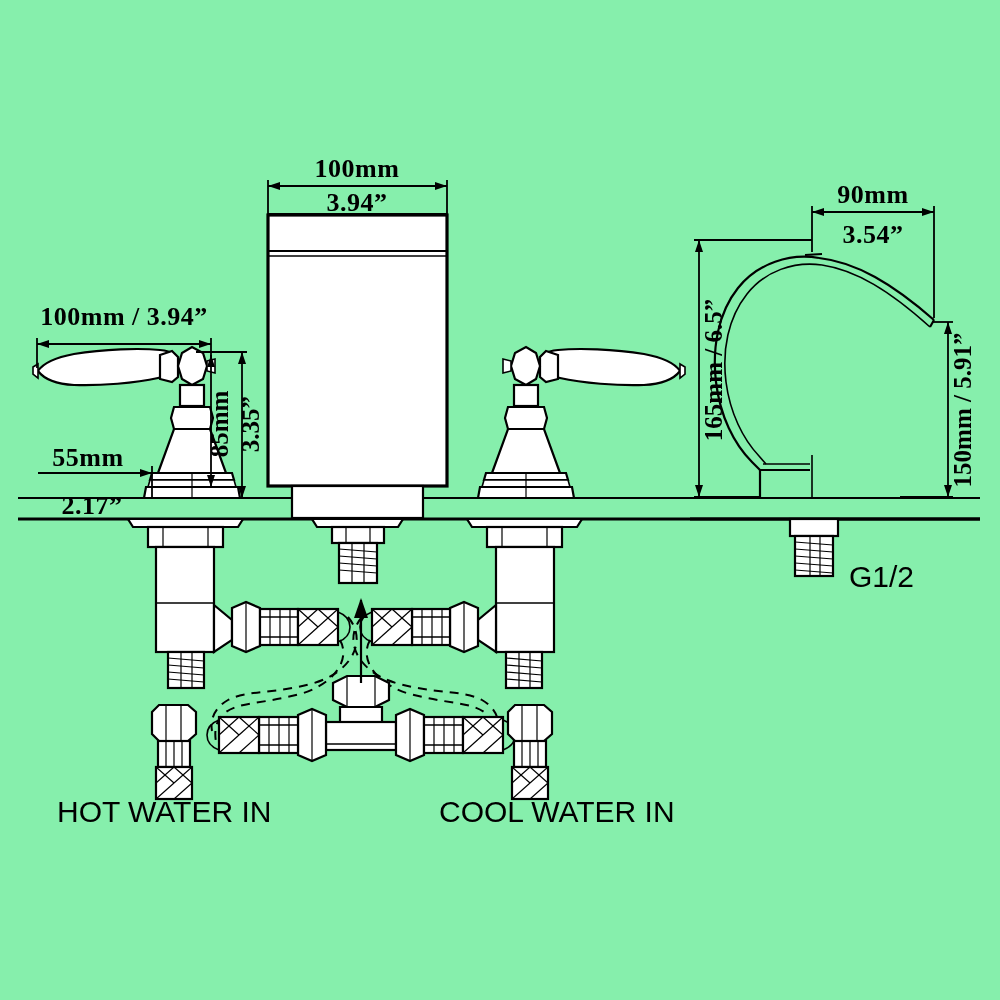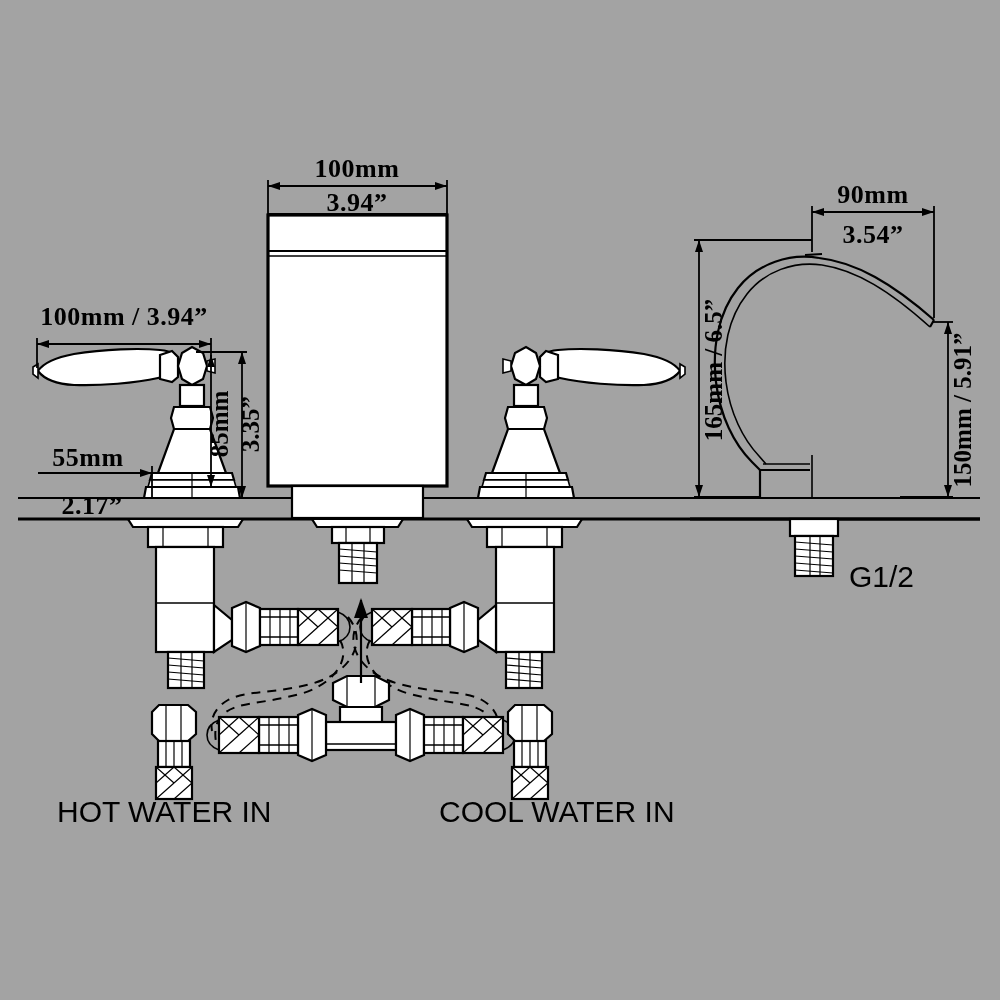--- a/index.html
+++ b/index.html
@@ -4,21 +4,21 @@
 <title>Faucet Technical Drawing</title>
 <style>
   html,body{margin:0;padding:0;background:#ffffff;}
   body{
     width:1000px;height:1000px;
     font-family:"Liberation Serif",serif;
     color:#000;
     overflow:hidden;
     position:relative;
   }
-  #sheet{position:absolute;left:0;top:0;width:1000px;height:1000px;background:#a3a3a3;}
+  #sheet{position:absolute;left:0;top:0;width:1000px;height:1000px;background:#86efac;}
   #sheet svg{position:absolute;left:0;top:0;}
 
   .dimtext{
     font-family:"Liberation Serif",serif;
     font-weight:bold;
     fill:#000;
     font-size:26px;
     letter-spacing:0.5px;
   }
   .dimtext-sm{

